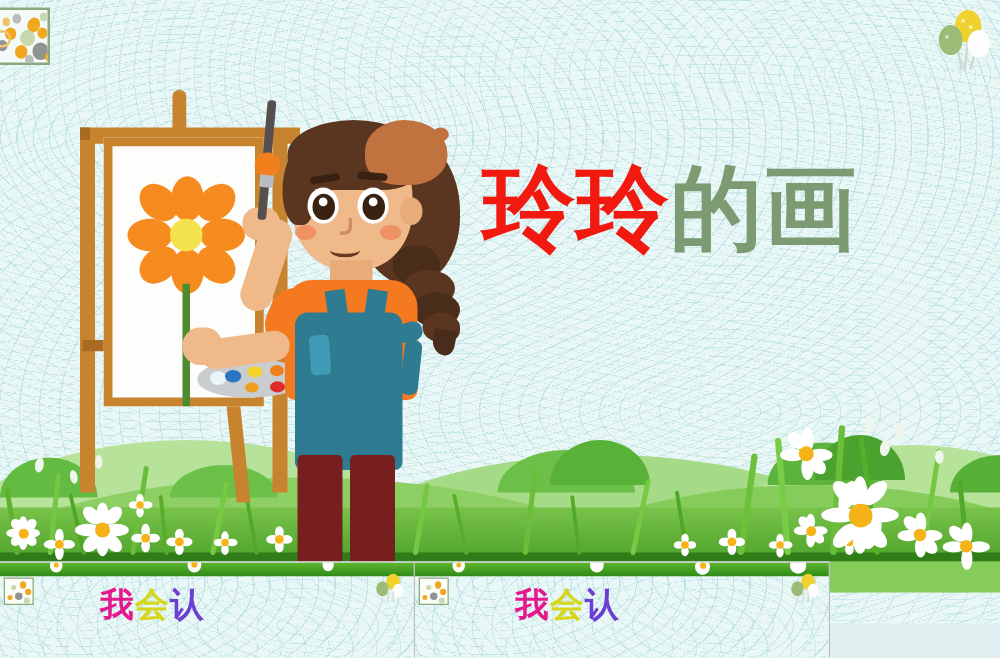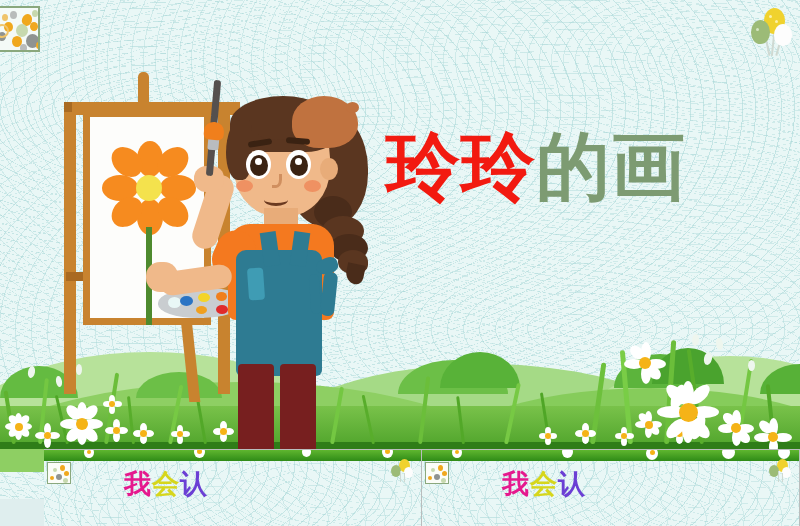--- a/index.html
+++ b/index.html
@@ -84,22 +84,22 @@
     position:absolute; left:10px; top:9px; width:13px; height:11px;
     background:#e9f7f6; border-radius:50%;
   }
 
   
   #girl { position:absolute; left:196px; top:82px; width:180px; height:340px; }
   .gpart { position:absolute; }
 
   
   #thumb-strip {
-    position:absolute; left:0; top:449px; width:800px; height:77px;
-    display:flex; gap:0;padding-left:44px;
+    position:absolute; left:0; top:449px; width:664px; height:77px;
+    display:flex; gap:0;
   }
   .thumb {
     position:relative; width:400px; height:77px; overflow:hidden;
     border-right:1px solid #b9bdbd; border-top:1px solid #b9bdbd;
     background:#e9f7f6;
   }
   .thumb-grass { position:absolute; left:0; top:0; width:400px; height:11px; }
   .thumb-title {
     position:absolute; left:80px; top:16px;
     font-size:27px; font-weight:bold; letter-spacing:1px; white-space:nowrap;

